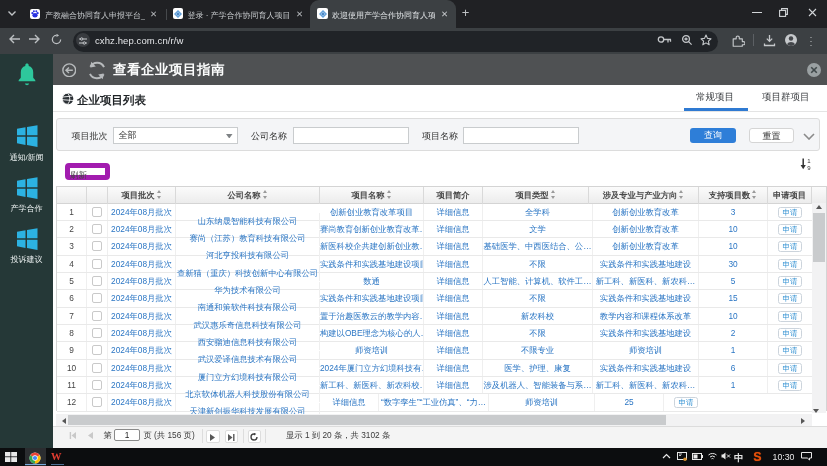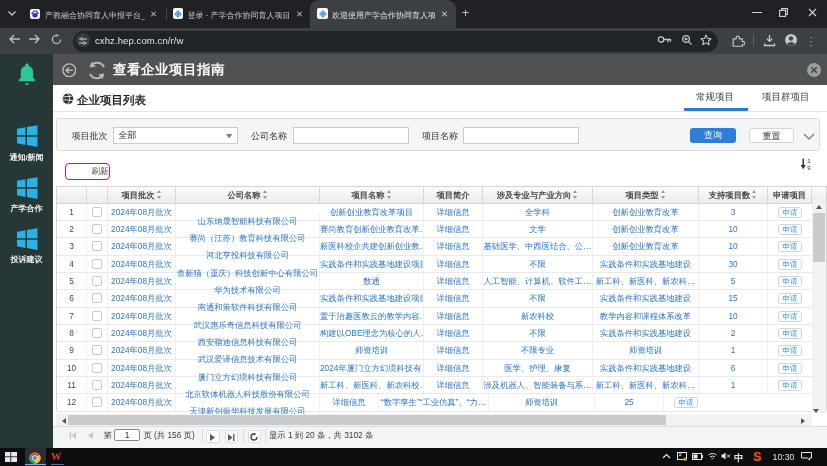--- a/index.html
+++ b/index.html
@@ -12,35 +12,35 @@
 .tabtxt{font-size:8px;color:#c5c8cb;white-space:nowrap;overflow:hidden;}
 .tabx{color:#b7babd;font-size:8.5px;line-height:8px;}
 .favsq{width:10.5px;height:10.5px;background:#fff;border-radius:2px;position:absolute;}
 #activetab{left:310px;top:0;width:146px;height:28px;background:#3c4043;border-radius:9px 9px 0 0;}
 .tabsep{width:1px;height:11px;background:#46494c;position:absolute;top:9px;}
 #toolbar{left:0;top:28px;width:827px;height:26px;background:#3c4043;}
 #pill{left:73px;top:30.5px;width:645px;height:21px;border-radius:10.5px;background:#202327;}
 #urltxt{left:95px;top:28px;height:20px;line-height:26px;font-size:9.5px;color:#e4e6e9;letter-spacing:.1px;}
 
 #sidebar{left:0;top:54px;width:53px;height:394px;background:#253837;}
-.sblabel{left:0;width:53px;text-align:center;font-size:8px;color:#eef3f3;font-weight:bold;}
+.sblabel{left:0;width:53px;text-align:center;font-size:8px;color:#eef3f3;}
 #appheader{left:53px;top:54px;width:774px;height:30.5px;background:#4f5153;}
 #apptitle{left:113px;top:54px;height:30.5px;line-height:31px;font-size:13.5px;font-weight:bold;color:#fbfcfc;letter-spacing:.5px;}
 #lh-title{left:77px;top:92.5px;font-size:11.5px;font-weight:bold;color:#1f2326;}
 .ptab{top:91px;font-size:9.5px;color:#3a3d40;}
 #ptab-underline{left:684px;top:108px;width:64px;height:2.8px;background:#2f7ad2;}
 #strip-border{left:53px;top:110.8px;width:774px;height:1px;background:#e4e4e4;}
 
 #fpanel{left:56px;top:118px;width:764px;height:33px;background:#f4f5f7;border:1px solid #dcdcdc;border-radius:3px;}
 .flabel{top:129.5px;font-size:9px;color:#333;}
 .finput{top:127px;height:16.5px;background:#fff;border:1px solid #c9ccce;}
 #btn-query{left:690px;top:127.5px;width:46px;height:15.5px;background:#2e7ed8;border-radius:3px;color:#fff;font-size:9px;text-align:center;line-height:15.5px;}
 #btn-reset{left:749px;top:127.5px;width:45px;height:15.5px;background:#fff;border:1px solid #d5d5d5;border-radius:3px;color:#333;font-size:9px;text-align:center;line-height:14px;}
 
-#btn-refresh{left:65px;top:163px;width:44.5px;height:17px;background:#fff;border:1px solid #a21caf;border-radius:4px;font-size:8.5px;color:#444;text-align:right;line-height:15.5px;}
+#btn-refresh{left:65px;top:163px;width:44.5px;height:17px;background:#fff;border:5px solid #a21caf;border-radius:4px;font-size:8.5px;color:#444;text-align:left;line-height:15.5px;}
 
 #grid{left:56px;top:186px;width:770.5px;height:225px;border:1px solid #d4d4d4;background:#fff;}
 #ghead{position:absolute;left:0;top:0;width:768.5px;height:16.5px;display:flex;
 background:linear-gradient(#fbfbfb,#ececec);border-bottom:1px solid #d4d4d4;}
 .th{height:16.5px;line-height:16px;text-align:center;font-size:8.3px;font-weight:bold;color:#474747;
 border-right:1px solid #d9d9d9;white-space:nowrap;overflow:hidden;}
 #gbody{position:absolute;left:0;top:16.5px;width:755px;}
 .tr{display:flex;height:17.37px;border-bottom:1px solid #e9e9e9;background:#fff;}
 .td{height:16.37px;line-height:16.4px;text-align:center;font-size:8.3px;color:#454545;
 border-right:1px solid #efefef;white-space:nowrap;overflow:hidden;}
@@ -241,22 +241,22 @@
     </svg>
 
 <div class="abs" id="grid">
 <div id="ghead">
 <div class="th h0"></div>
         <div class="th h1"></div>
 <div class="th h2">项目批次<span class="sortar"><i class="up"></i><i class="dn"></i></span></div>
 <div class="th h3">公司名称<span class="sortar"><i class="up"></i><i class="dn"></i></span></div>
 <div class="th h4">项目名称<span class="sortar"><i class="up"></i><i class="dn"></i></span></div>
 <div class="th h5">项目简介</div>
+<div class="th h7">项目类型<span class="sortar"><i class="up"></i><i class="dn"></i></span></div>
 <div class="th h6">涉及专业与产业方向<span class="sortar"><i class="up"></i><i class="dn"></i></span></div>
-<div class="th h7">项目类型<span class="sortar"><i class="up"></i><i class="dn"></i></span></div>
 <div class="th h8">支持项目数<span class="sortar"><i class="up"></i><i class="dn"></i></span></div>
 <div class="th h9">申请项目</div>
 <div class="th hf"></div>
 </div>
 <div id="gbody">
 <div class="tr">
 <div class="td c0">1</div>
           <div class="td c1"><span class="cb"></span></div>
 <div class="td c2 bl">2024年08月批次</div>
           <div class="td c3 bl">山东纳晟智能科技有限公司</div>
@@ -443,21 +443,21 @@
       </svg>
     </div>
 <div class="abs pgsep" style="left:242.5px;"></div>
 <div class="abs pgico" style="left:247.5px;">
       <svg style="margin:2.5px auto 0" width="8" height="8" viewBox="0 0 12 12">
         <path d="M10.5 6 A4.5 4.5 0 1 1 6 1.5" stroke="#404040" stroke-width="2" fill="none"></path>
         <path d="M6 -0.5 L9.5 1.5 L6 3.8 Z" fill="#404040"></path>
       </svg>
     </div>
 <div class="abs pgsep" style="left:264.5px;"></div>
-<div class="abs pgt" style="left:269px;">显示 1 到 20 条，共 3102 条</div>
+<div class="abs pgt" style="left:286px;">显示 1 到 20 条，共 3102 条</div>
 
 <div class="abs" id="taskbar"></div>
 <svg class="abs" style="left:5px;top:452px" width="12" height="10" viewBox="0 0 12 10">
       <rect x="0" y="0" width="5.4" height="4.4" fill="#e8e8e8"></rect>
       <rect x="6.2" y="0" width="5.8" height="4.4" fill="#e8e8e8"></rect>
       <rect x="0" y="5.2" width="5.4" height="4.8" fill="#e8e8e8"></rect>
       <rect x="6.2" y="5.2" width="5.8" height="4.8" fill="#e8e8e8"></rect>
     </svg>
 <div class="abs" style="left:24.5px;top:448px;width:21px;height:18px;background:#2b2d30;"></div>
 <svg class="abs" style="left:29px;top:451.5px" width="12" height="12" viewBox="0 0 24 24">

